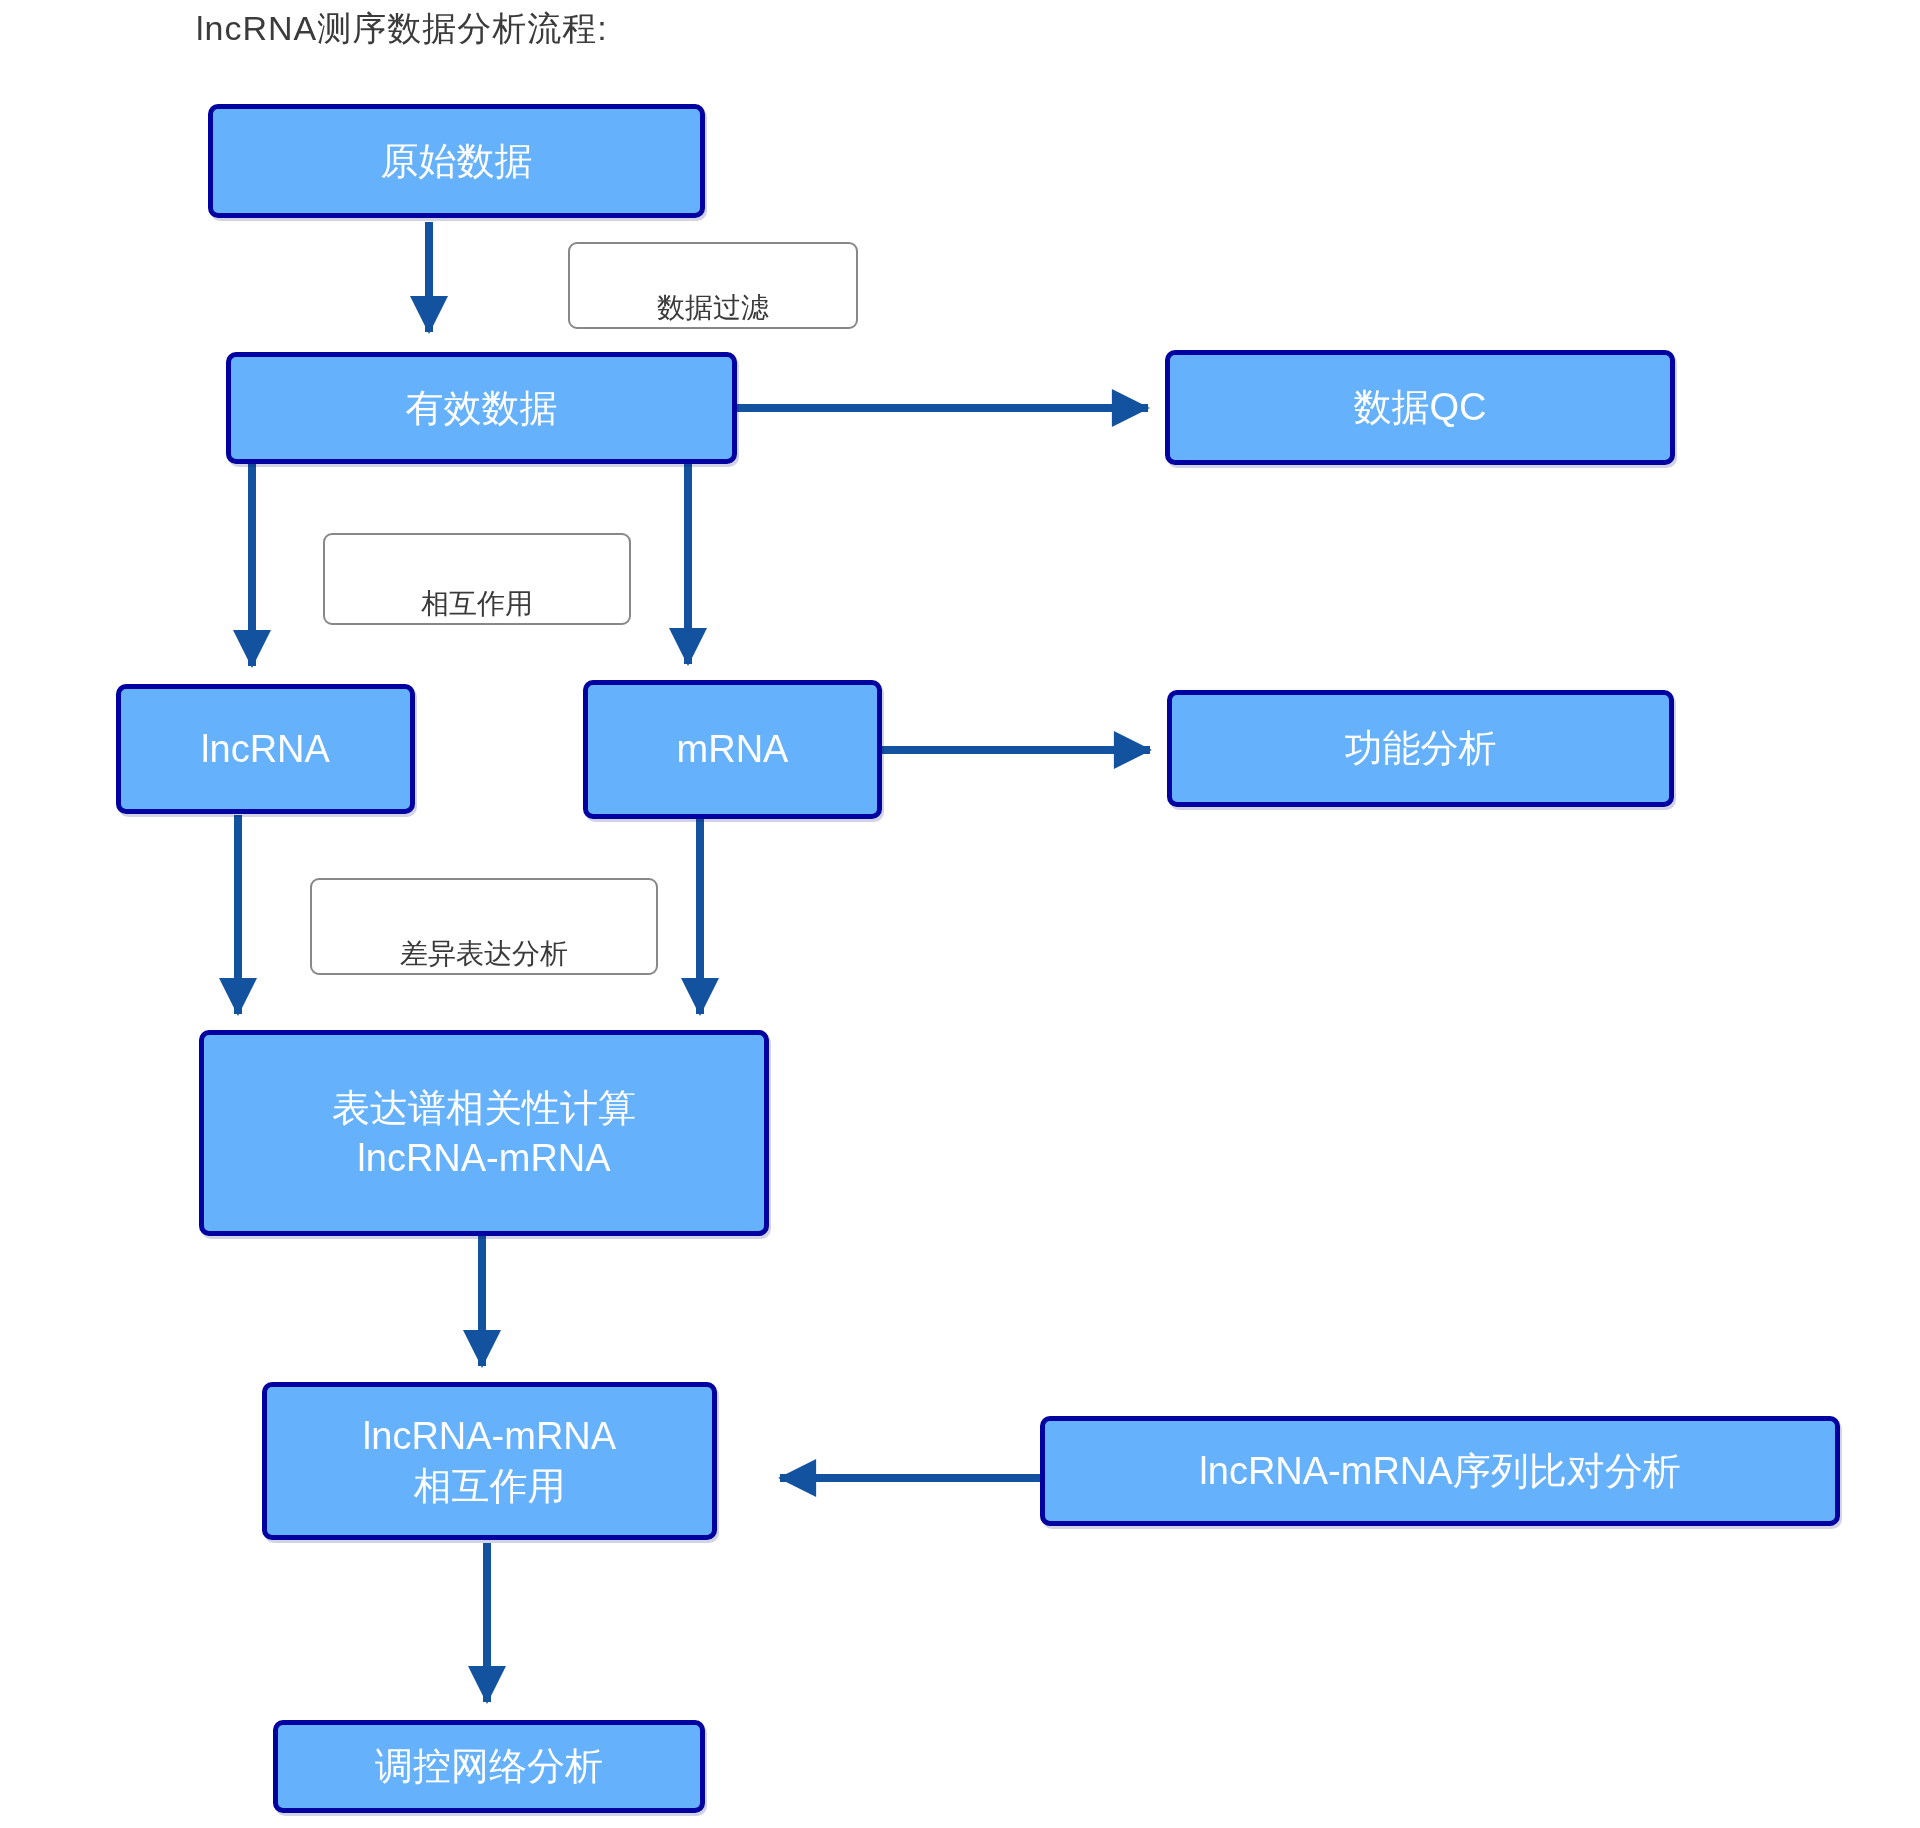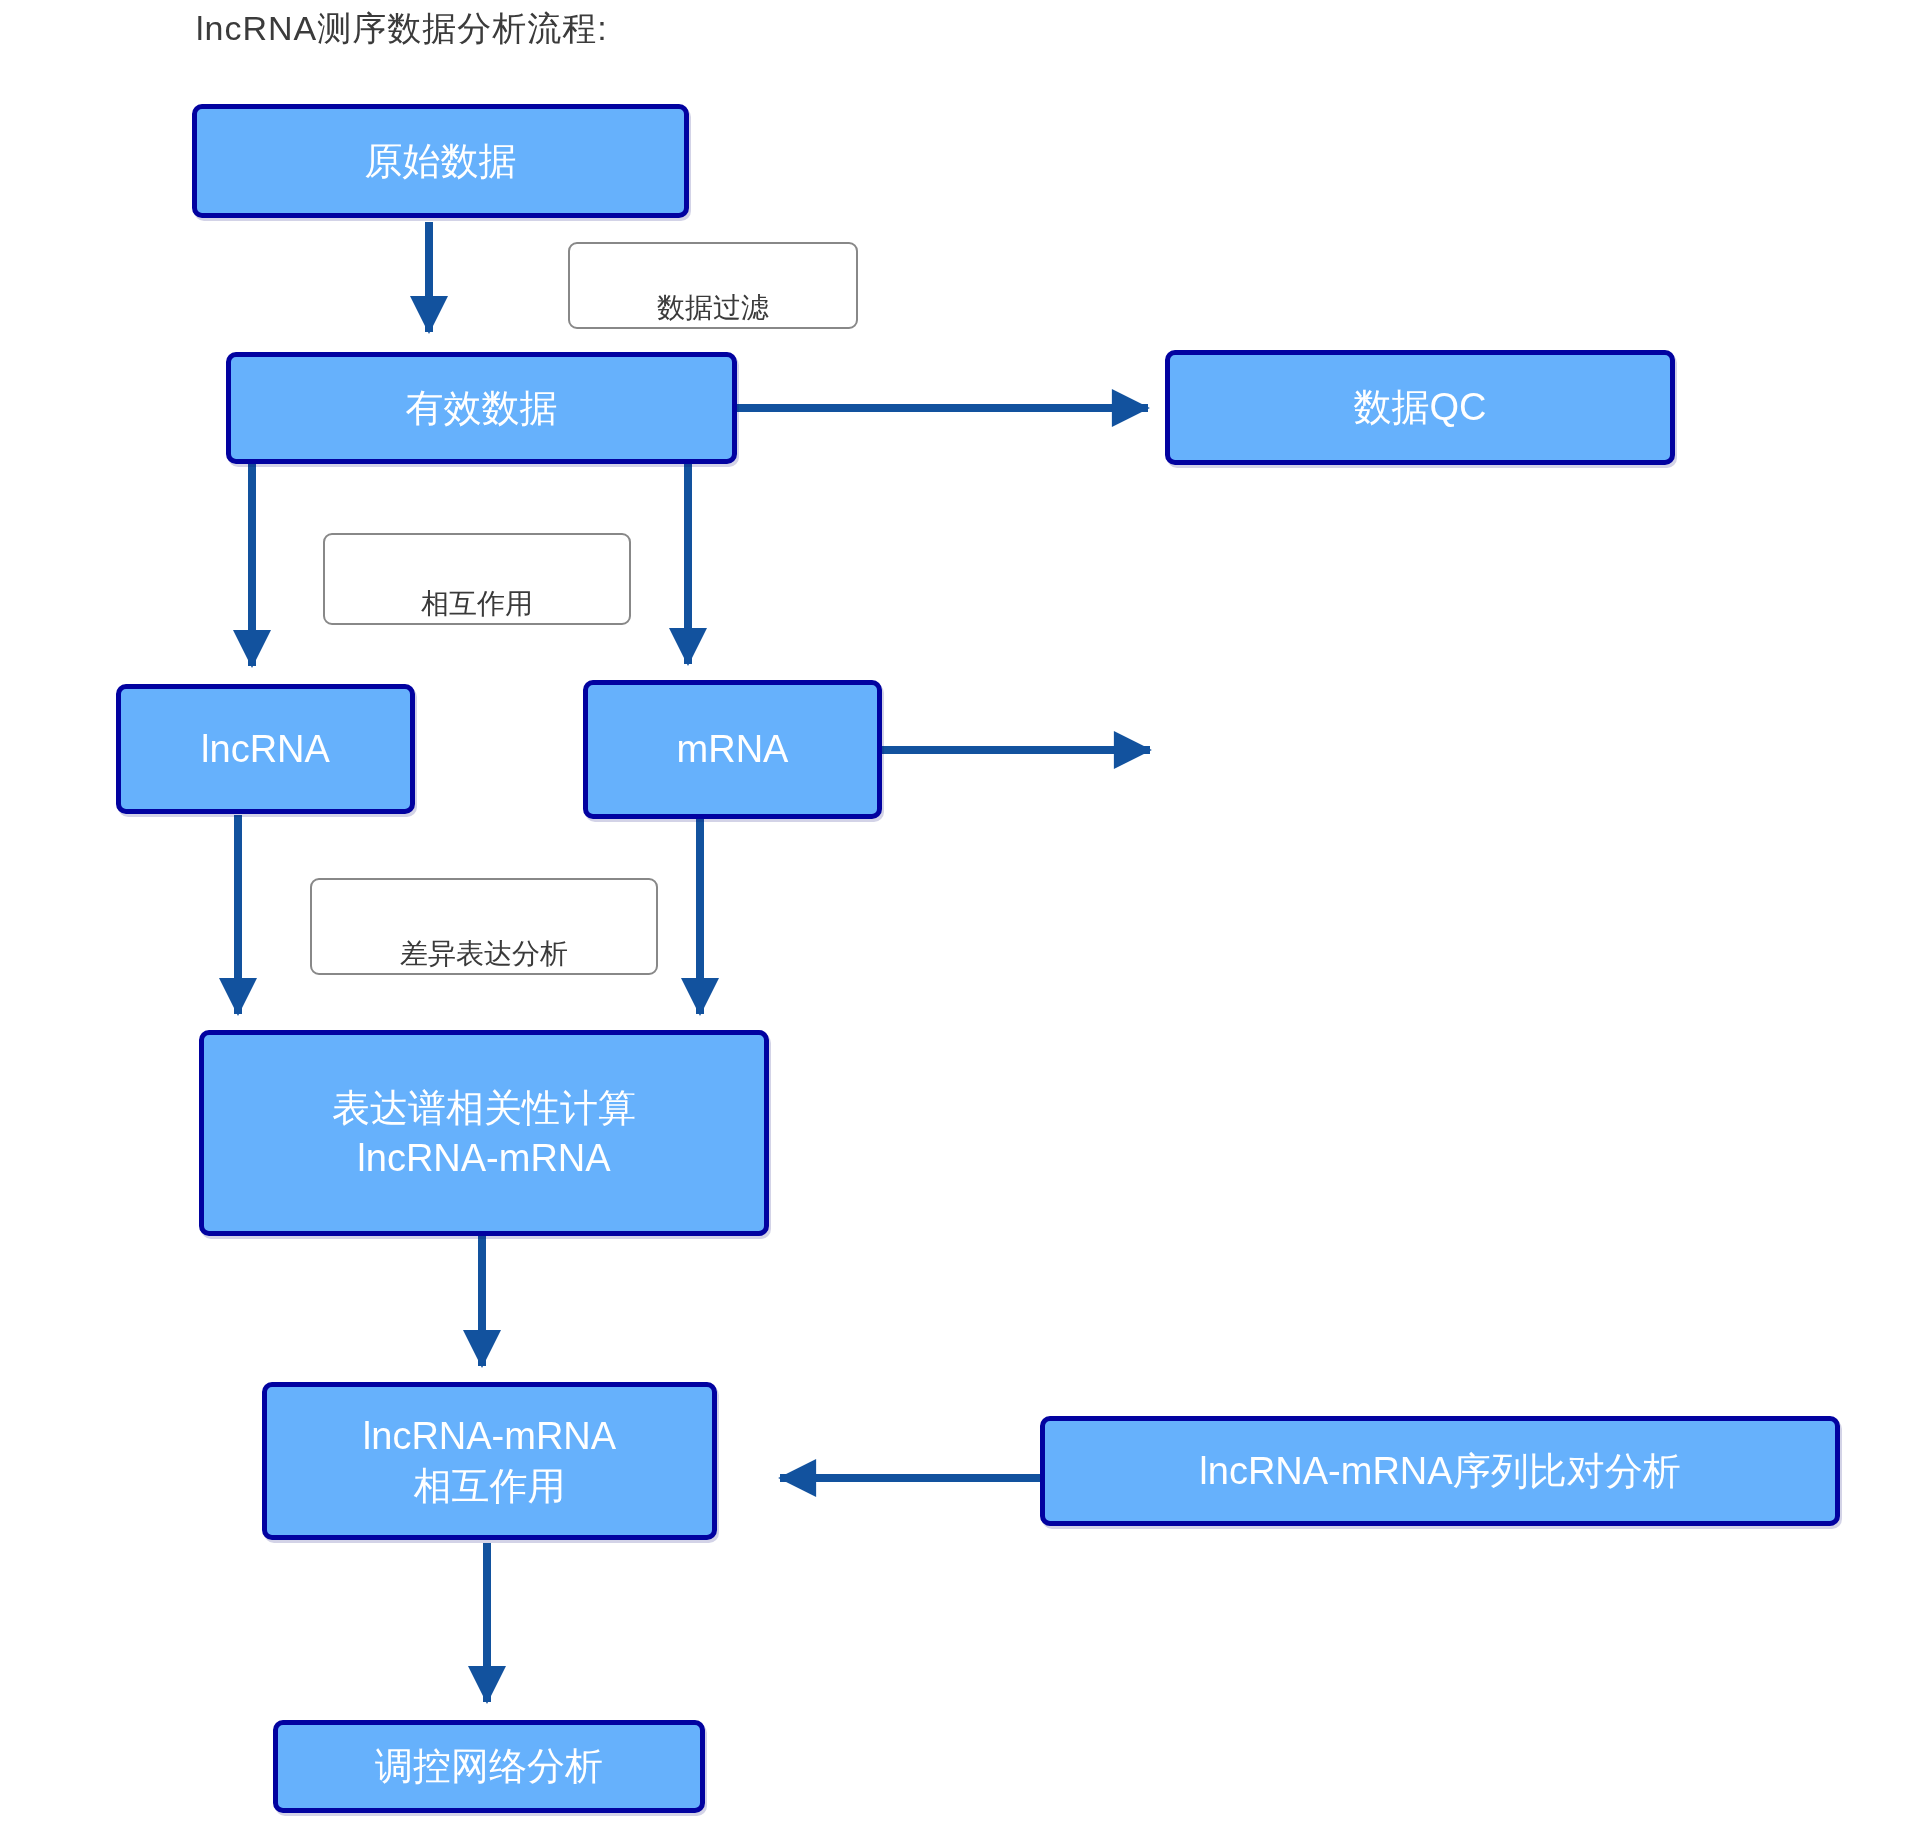--- a/index.html
+++ b/index.html
@@ -63,21 +63,21 @@
     width: 1920px;
     height: 1828px;
     pointer-events: none;
   }
   .edges line {
     stroke: #12529e;
     stroke-width: 8;
   }
 
   
-  .node-raw     { left: 192px;  top: 104px;  width: 497px; height: 114px; }
+  .node-raw     { left: 208px;  top: 104px;  width: 497px; height: 114px; }
   .node-valid   { left: 206px;  top: 352px;  width: 511px; height: 112px; margin-left: 20px; }
   .node-qc      { left: 1165px; top: 350px;  width: 510px; height: 115px; }
   .node-lncrna  { left: 116px;  top: 684px;  width: 299px; height: 130px; }
   .node-mrna    { left: 583px;  top: 680px;  width: 299px; height: 139px; }
   .node-func    { left: 1167px; top: 690px;  width: 507px; height: 117px; }
   .node-corr    { left: 199px;  top: 1030px; width: 570px; height: 206px; }
   .node-inter   { left: 262px;  top: 1382px; width: 455px; height: 158px; }
   .node-seq     { left: 1040px; top: 1416px; width: 800px; height: 110px; }
   .node-network { left: 273px;  top: 1720px; width: 432px; height: 93px;  }
 
@@ -132,20 +132,23 @@
   </div>
 
   <div class="node node-lncrna">
     <span>lncRNA</span>
   </div>
 
   <div class="node node-mrna">
     <span>mRNA</span>
   </div>
 
+  <div class="node node-func">
+    <span>功能分析</span>
+  </div>
 
   <div class="step-label label-de">
     <span>差异表达分析</span>
   </div>
 
   <div class="node node-corr">
     <span>表达谱相关性计算</span>
     <span>lncRNA-mRNA</span>
   </div>
 

